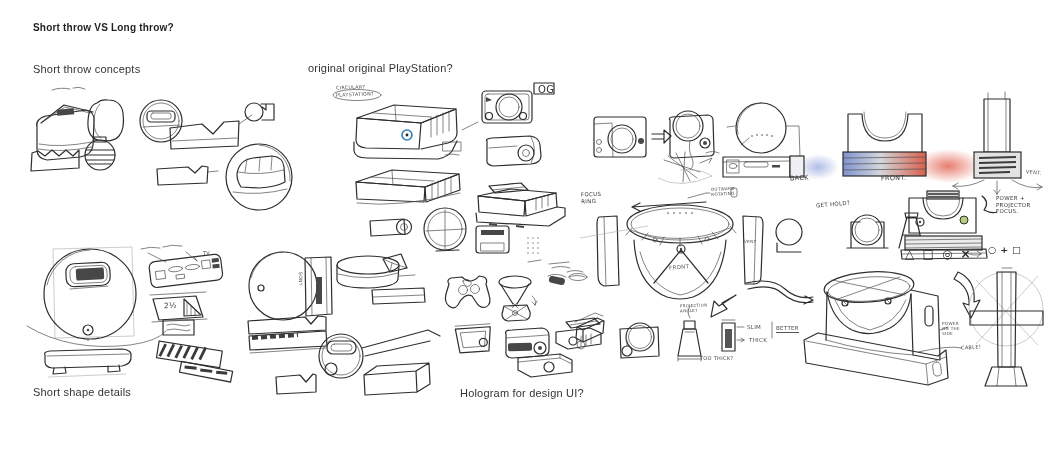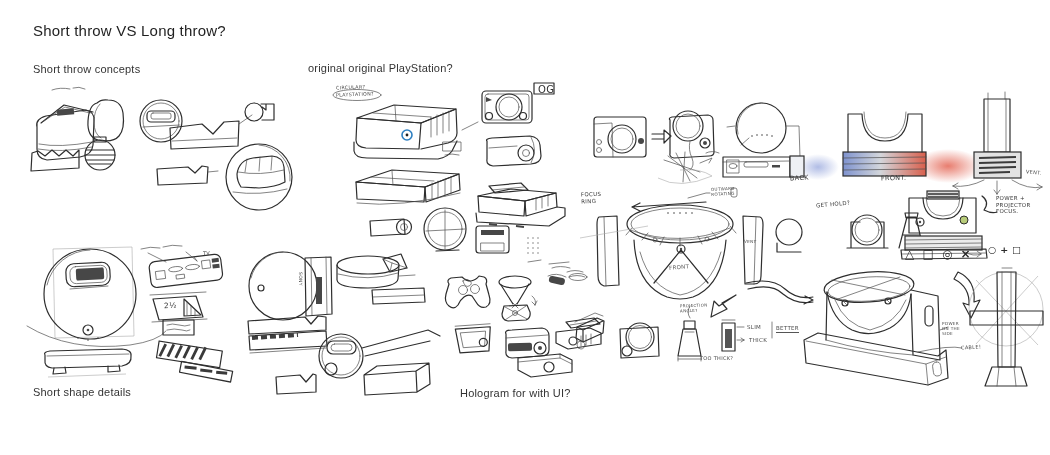--- a/index.html
+++ b/index.html
@@ -1,20 +1,20 @@
 <!DOCTYPE html>
 <html><head>
 <meta charset="utf-8">
 <style>
   html,body{margin:0;padding:0}
   body{width:1050px;height:455px;background:#ffffff;position:relative;overflow:hidden;
        font-family:"Liberation Sans",sans-serif}
   .stage{position:absolute;inset:0}
   .label{position:absolute;color:#333;font-size:11px;letter-spacing:.2px;white-space:nowrap}
-  .title{font-weight:normal;font-size:15px;color:#1f1f1f}
+  .title{font-weight:bold;font-size:10px;color:#1f1f1f}
   .hand{position:absolute;font-family:"DejaVu Sans",sans-serif;color:#4a4a4a;
         font-size:6px;line-height:1.2;letter-spacing:.3px;white-space:nowrap}
   .wrap{white-space:normal}
   svg.sketch{position:absolute;left:0;top:0}
   .sk{fill:none;stroke:#2e2e2e;stroke-width:1.2;stroke-linecap:round;stroke-linejoin:round}
   .sk2{fill:none;stroke:#4f4f4f;stroke-width:.7;stroke-linecap:round;stroke-linejoin:round}
   .skl{fill:none;stroke:#a9a9a9;stroke-width:.6}
   .fD{fill:#474747;stroke:none}
 </style>
 </head>
@@ -375,21 +375,21 @@
       <path class="sk2" d="M1002,272 L1002,367 M1011,272 L1011,367 M1002,268 L1012,268"></path>
       <path class="sk" d="M992,367 L1021,367 L1027,386 L985,386 Z"></path>
       <path class="sk2" d="M999,367 L997,386 M1014,367 L1016,386"></path>
     </g>
   </svg>
 
   <div class="label title" style="left:33px;top:22px">Short throw VS Long throw?</div>
   <div class="label" style="left:33px;top:63px">Short throw concepts</div>
   <div class="label" style="left:308px;top:62px">original original PlayStation?</div>
   <div class="label" style="left:33px;top:386px">Short shape details</div>
-  <div class="label" style="left:460px;top:387px">Hologram for with UI?</div>
+  <div class="label" style="left:460px;top:387px">Hologram for design UI?</div>
 
   <span class="hand" style="left:336px;top:85px;font-size:4.8px;transform:rotate(-2deg)">CIRCULAR?</span>
   <span class="hand" style="left:336px;top:92px;font-size:4.8px;transform:rotate(-2deg)">PLAYSTATION?</span>
   <span class="hand" style="left:538px;top:84px;font-size:10px;color:#333">OG</span>
   <span class="hand" style="left:203px;top:250px;font-size:5px;transform:rotate(-5deg)">TV</span>
   <span class="hand" style="left:164px;top:301px;font-size:7.5px;color:#333;transform:rotate(-2deg)">2½</span>
   <span class="hand" style="left:303px;top:272px;font-size:4.5px;transform:rotate(90deg);transform-origin:0 0">SONY</span>
   <span class="hand" style="left:790px;top:175px;font-size:6.5px;color:#333;transform:rotate(-3deg)">BACK</span>
   <span class="hand" style="left:881px;top:175px;font-size:6.5px;color:#333;transform:rotate(-2deg)">FRONT.</span>
   <span class="hand" style="left:1026px;top:169px;font-size:5px;transform:rotate(6deg)">VENT.</span>

